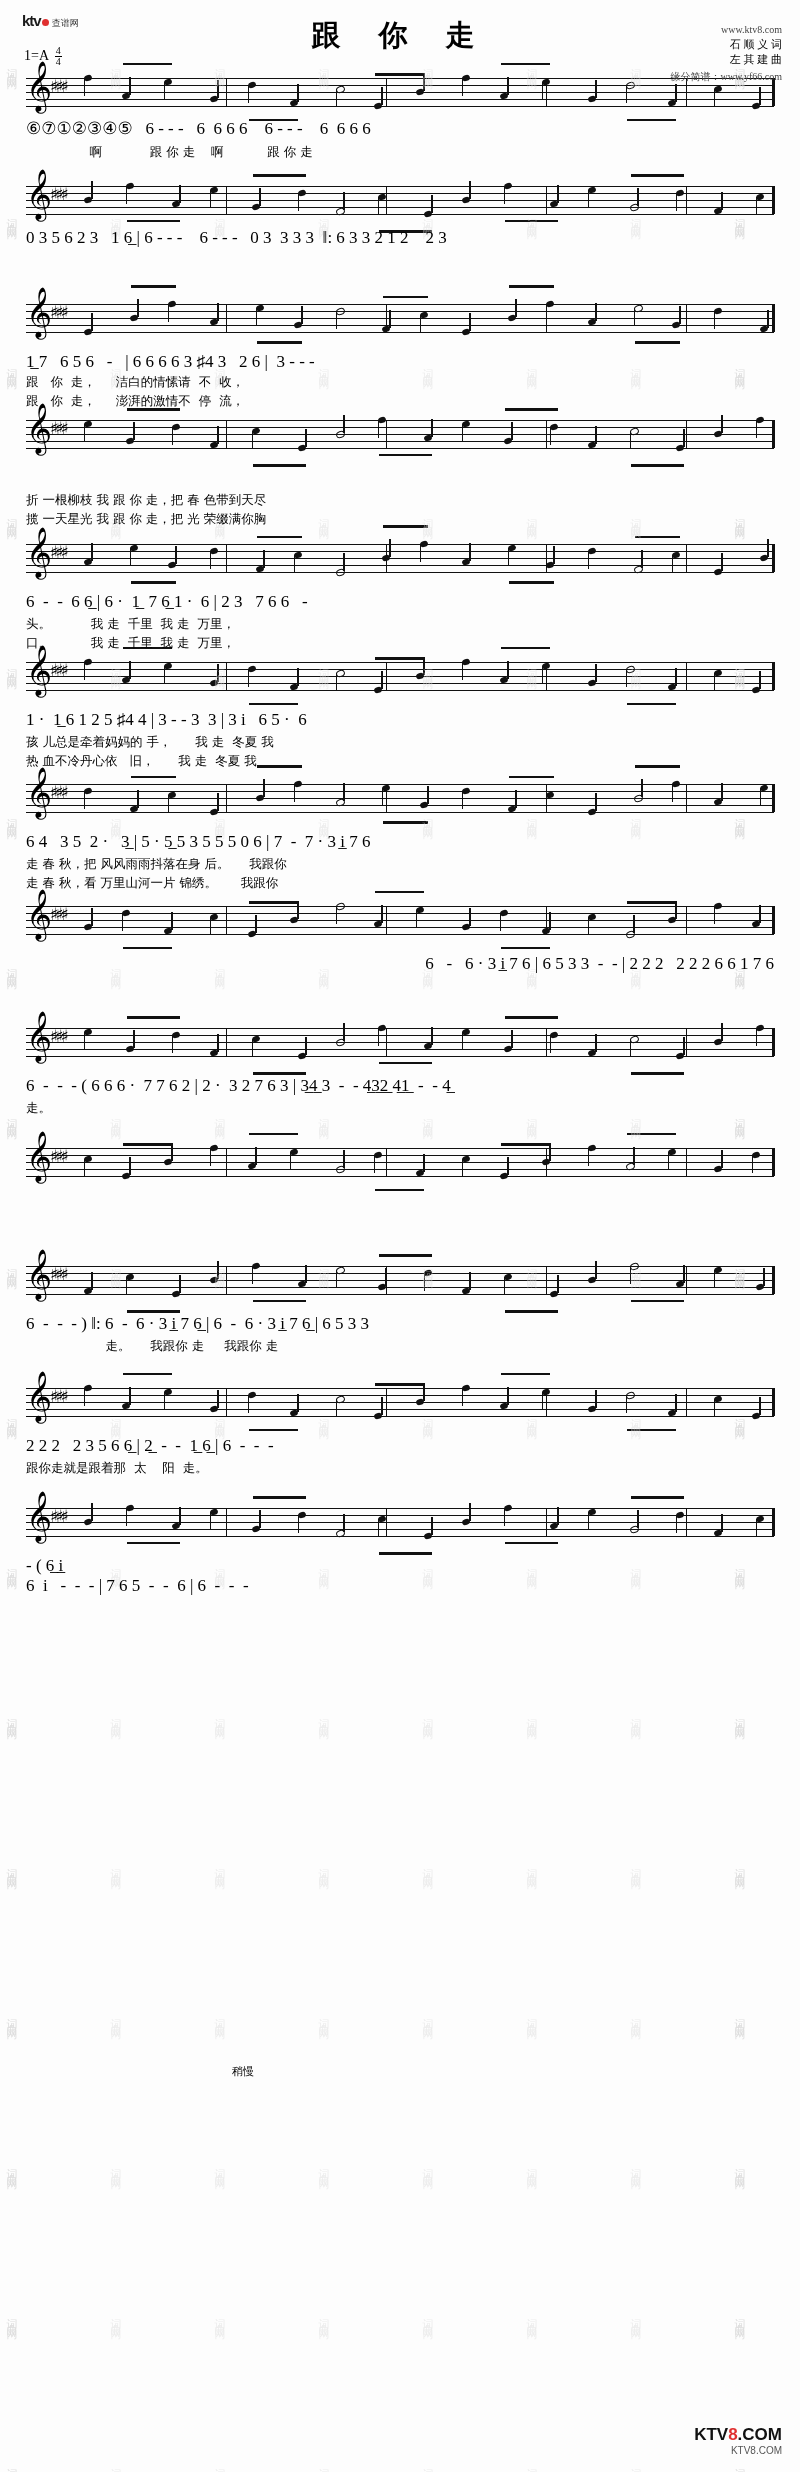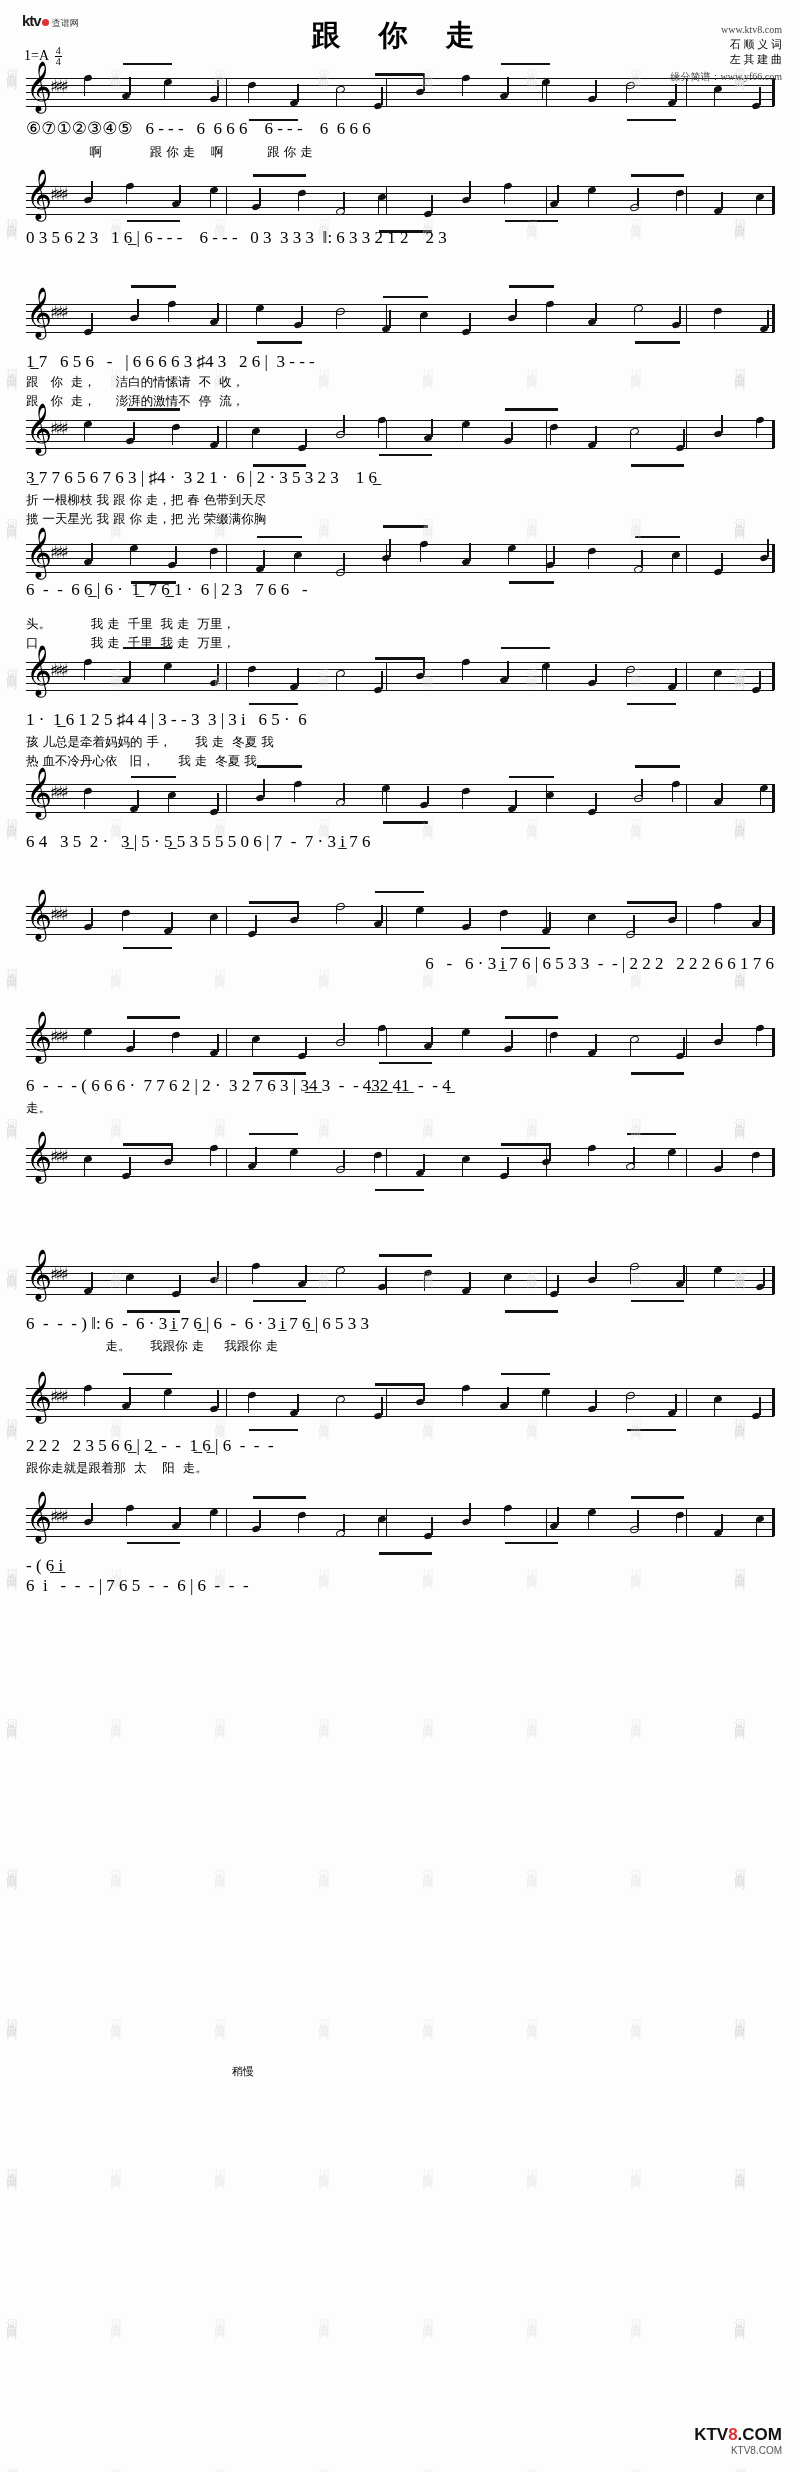--- a/index.html
+++ b/index.html
@@ -1101,30 +1101,31 @@
       <div class="wm" style="left: 524px; top: 2460px; opacity: 0.45;">词 曲 网</div>
       <div class="wm" style="left: 628px; top: 2460px; opacity: 0.45;">词 曲 网</div>
       <div class="wm" style="left: 732px; top: 2460px;">词 曲 网</div>
     </div>
 <div class="numrow" style="top: 118px;">⑥⑦①②③④⑤   6 - - -   6  6 6 6    6 - - -    6  6 6 6</div>
     <div class="lyricrow" style="top: 142px; line-height: 19px;">                啊            跟 你 走    啊           跟 你 走</div>
     <div class="numrow" style="top: 228px;">0 3 5 6 2 3   1 6̲ | 6 - - -    6 - - -   0 3  3 3 3  ‖: 6 3 3 2 1 2    2 3</div>
     <div class="numrow" style="top: 352px;">1̲ 7   6 5 6   -   | 6 6 6 6 3 ♯4 3   2 6 |  3 - - -</div>
     <div class="lyricrow" style="top: 372px; line-height: 19px;">跟   你  走，     洁白的情愫请  不  收，
 跟   你  走，     澎湃的激情不  停  流，</div>
-    <div class="numrow" style="top: 468px;">3̲ 7 7 6 5 6 7 6 3 | ♯4 ·  3 2 1 ·  6 | 2 · 3 5 3 2 3    1 6̲</div>
     <div class="lyricrow" style="top: 490px; line-height: 19px;">折 一根柳枝 我 跟 你 走，把 春 色带到天尽
 揽 一天星光 我 跟 你 走，把 光 荣缀满你胸</div>
-    <div class="numrow" style="top: 580px;">6  -  -  6 6̲ | 6 ·  1̲  7 6̲ 1 ·  6 | 2 3   7 6 6   -</div>
+    <div class="numrow" style="top: 592px;">6  -  -  6 6̲ | 6 ·  1̲  7 6̲ 1 ·  6 | 2 3   7 6 6   -</div>
     <div class="lyricrow" style="top: 614px; line-height: 19px;">头。          我 走  千里  我 走  万里，
 口。          我 走  千里  我 走  万里，</div>
     <div class="numrow" style="top: 710px;">1 ·  1̲ 6 1 2 5 ♯4 4 | 3 - - 3  3 | 3 i   6 5 ·  6</div>
     <div class="lyricrow" style="top: 732px; line-height: 19px;">孩 儿总是牵着妈妈的 手，      我 走  冬夏 我
 热 血不冷丹心依   旧，      我 走  冬夏 我</div>
     <div class="numrow" style="top: 832px;">6 4   3 5  2 ·   3̲ | 5 · 5̲ 5 3 5 5 5 0 6 | 7  -  7 · 3 i̲ 7 6</div>
+    <div class="lyricrow" style="top: 854px; line-height: 19px;">走 春 秋，把 风风雨雨抖落在身 后。     我跟你
+走 春 秋，看 万里山河一片 锦绣。      我跟你</div>
     <div class="numrow" style="top: 954px; text-align: right;">6   -   6 · 3 i̲ 7 6 | 6 5 3 3  -  - | 2 2 2   2 2 2 6 6 1 7 6</div>
     <div class="numrow" style="top: 1076px;">6  -  -  - ( 6 6 6 ·  7 7 6 2 | 2 ·  3 2 7 6 3 | 3̲4̲ 3  -  - 4̲3̲2̲ 4̲1̲  -  - 4̲</div>
     <div class="lyricrow" style="top: 1098px; line-height: 19px;">走。</div>
     <div class="numrow" style="top: 1314px;">6  -  -  - ) ‖: 6  -  6 · 3 i̲ 7 6̲ | 6  -  6 · 3 i̲ 7 6̲ | 6 5 3 3</div>
     <div class="lyricrow" style="top: 1336px; line-height: 19px;">                    走。     我跟你 走     我跟你 走</div>
     <div class="numrow" style="top: 1436px;">2 2 2   2 3 5 6 6̲ | 2̲  -  -  1̲ 6̲ | 6  -  -  -</div>
     <div class="lyricrow" style="top: 1458px; line-height: 19px;">跟你走就是跟着那  太    阳  走。</div>
     <div class="numrow" style="top: 1556px;">- ( 6̲ i̲ 
 6  i   -  -  - | 7 6 5  -  -  6 | 6  -  -  -</div>
   </div>

